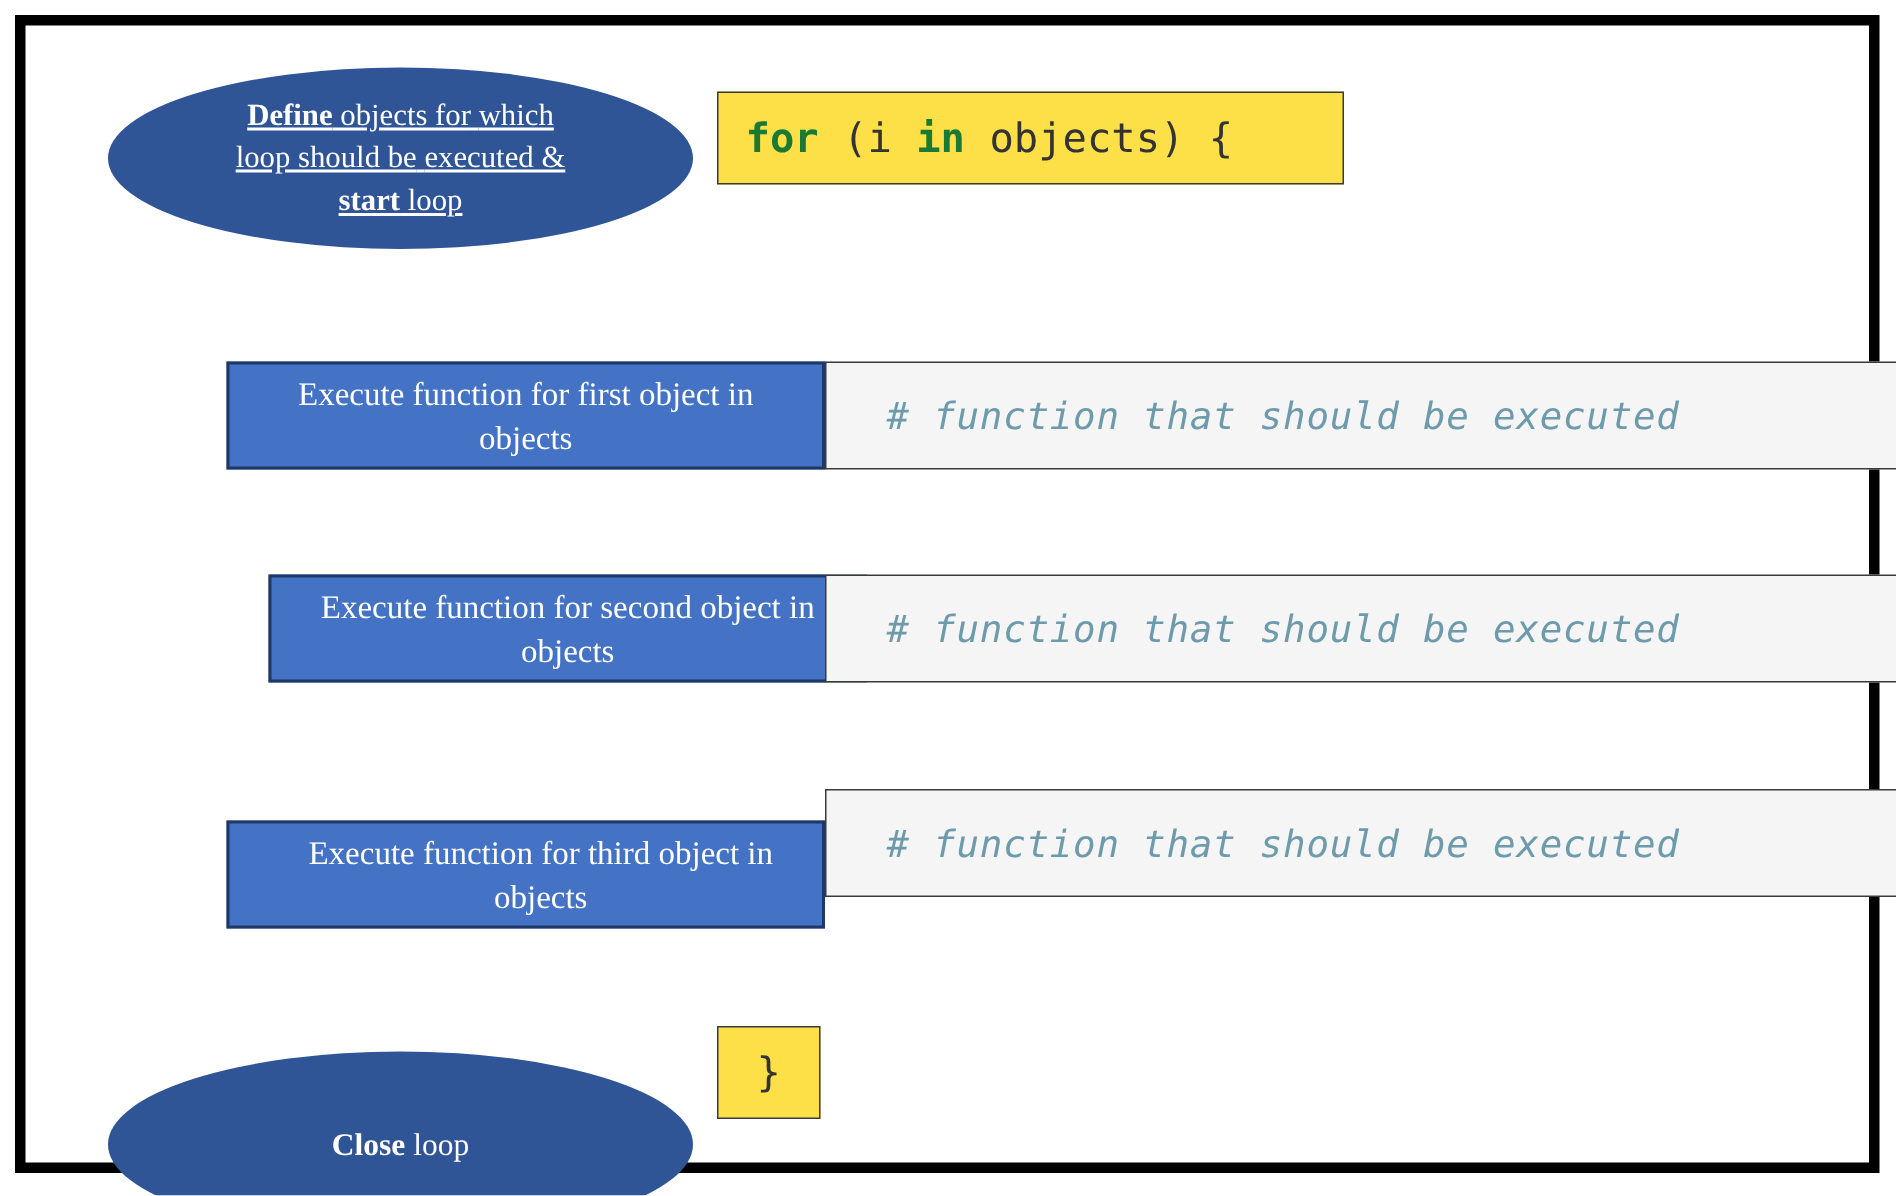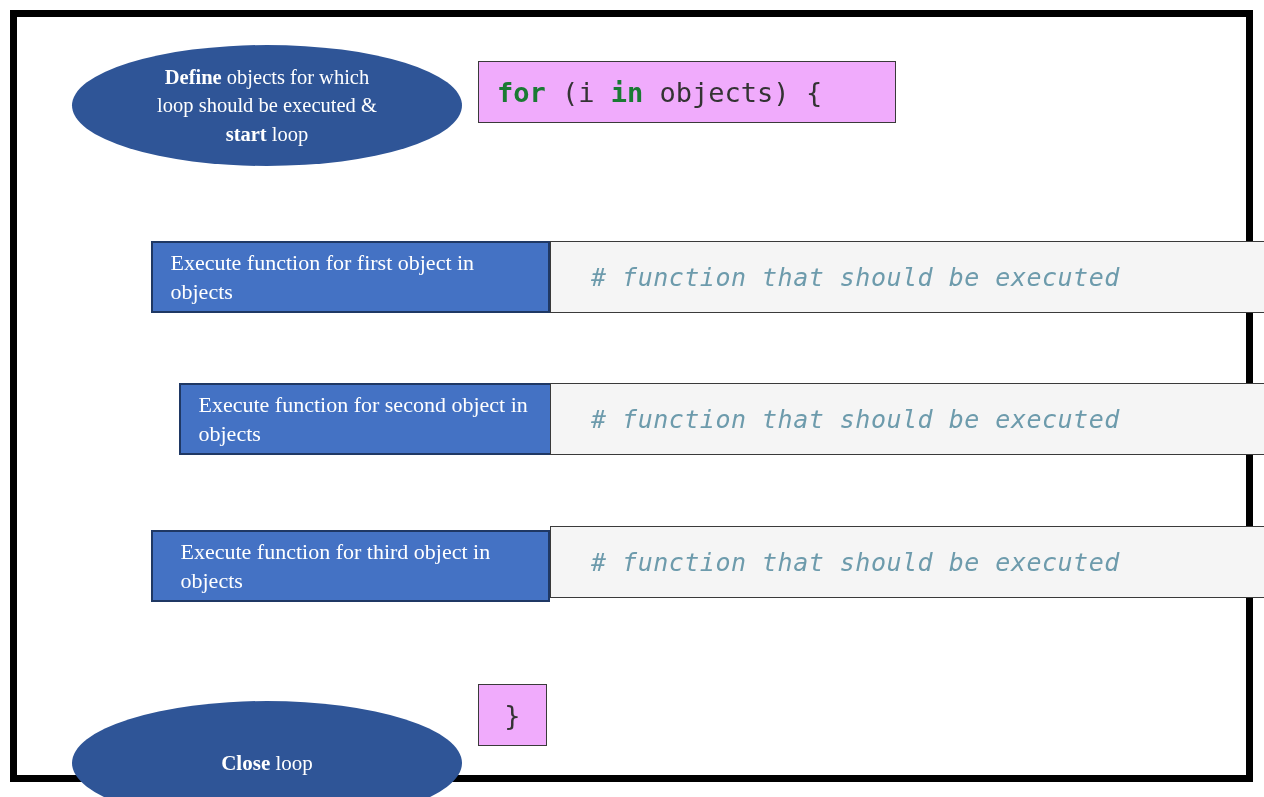--- a/index.html
+++ b/index.html
@@ -40,20 +40,21 @@
     color: #ffffff;
     font-family: "Liberation Serif", serif;
     line-height: 1.38;
   }
   #ellipse-start {
     left: 55px;
     top: 28px;
     width: 390px;
     height: 121px;
     font-size: 20.5px;
+    text-decoration: underline;
   }
   #ellipse-start .etext { width: 240px; }
   #ellipse-close {
     left: 55px;
     top: 684px;
     width: 390px;
     height: 124px;
     font-size: 21px;
   }
   .ellipse b { font-weight: bold; }
@@ -63,34 +64,35 @@
     position: absolute;
     left: 134px;
     width: 399px;
     height: 72px;
     background: #4472C4;
     border: 2px solid #1F3864;
     box-sizing: border-box;
     display: flex;
     align-items: center;
     justify-content: center;
+    text-align: center;
     color: #ffffff;
     font-family: "Liberation Serif", serif;
     font-size: 22px;
     line-height: 1.33;
   }
   .label-box .ltext { width: 360px; }
   #label-first  { top: 224px; }
   #label-second { top: 366px; margin-left: 28px; }
-  #label-third  { top: 513px; padding-left: 20px; }
+  #label-third  { top: 530px; padding-left: 20px; }
 
   
   .code-box {
     position: absolute;
-    background: #f0abfc;
+    background: #fde047;
     border: 1.6px solid #3A3A3A;
     box-sizing: border-box;
     display: flex;
     align-items: center;
     font-family: "DejaVu Sans Mono", monospace;
     text-align: right;
   }
   #code-for {
     left: 461px;
     top: 44px;

